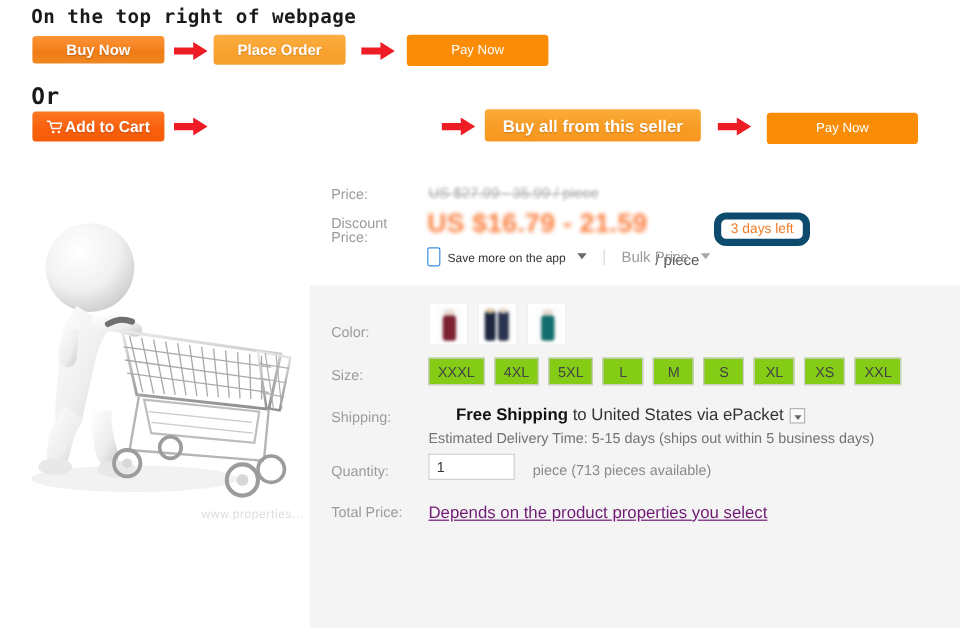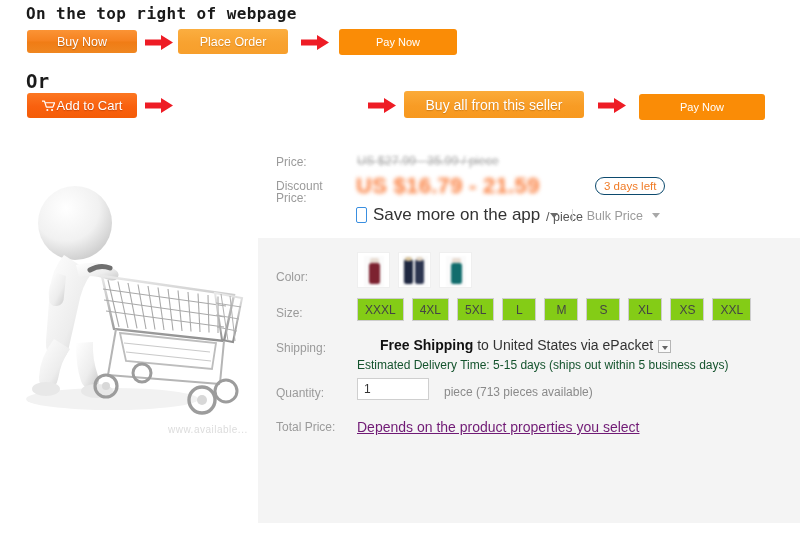--- a/index.html
+++ b/index.html
@@ -23,21 +23,21 @@
     white-space:nowrap;
     letter-spacing:.4px;
   }
   #hdr-top{left:26px;top:4px;font-size:16px;}
   #hdr-or{left:26px;top:70px;font-size:19px;}
 
   .gbtn{
     position:absolute;
     display:flex;align-items:center;justify-content:center;
     color:#fff;
-    font-weight:normal;
+    font-weight:bold;
     white-space:nowrap;
     box-sizing:border-box;
     border-radius:3px;
   }
   
   #b-buynow1{
     left:27px;top:30px;width:110px;height:23px;font-size:12.5px;
     background:linear-gradient(to bottom,#fb9335 0%,#f5821f 48%,#f07c15 52%,#ef8620 100%);
     text-shadow:0 1px 1px rgba(120,50,0,.45);
   }
@@ -120,31 +120,31 @@
     filter:blur(1.9px);
     letter-spacing:.3px;
   }
   #per-piece{
     position:absolute;left:288px;top:38px;
     font-size:12.5px;color:#555;white-space:nowrap;margin-top:29px;
   }
   #days-left{
     position:absolute;left:337px;top:34px;
     padding:2px 8px;
-    border:1px solid #0c4a6e;border-radius:10px;
+    border:6px solid #0c4a6e;border-radius:10px;
     color:#f07b26;font-size:11.5px;
     white-space:nowrap;
   }
   #app-row{position:absolute;left:98px;top:62px;display:flex;align-items:center;gap:0;}
   #phone-icon{
     width:9px;height:14px;
     border:1.4px solid #3a8fe0;border-radius:2px;
     margin-right:6px;flex:none;
   }
-  #app-text{font-size:17px;color:#333;white-space:nowrap;}
+  #app-text{font-size:10px;color:#333;white-space:nowrap;}
   .caret{
     display:inline-block;width:0;height:0;margin-left:5px;
     border-left:4px solid transparent;border-right:4px solid transparent;
     border-top:5px solid #6b6b6b;
     vertical-align:middle;
   }
   .caret.grey{border-top-color:#a8a8a8;}
   #app-divider{
     width:1px;height:13px;background:#d8d8d8;margin:0 14px;
   }
@@ -186,21 +186,21 @@
     vertical-align:middle;margin-left:5px;position:relative;
     box-sizing:border-box;
   }
   #ship-select::after{
     content:"";position:absolute;left:3px;top:5px;
     border-left:3px solid transparent;border-right:3px solid transparent;
     border-top:4px solid #666;
   }
   #ship-eta{
     position:absolute;left:99px;top:120px;
-    font-size:12px;color:#14532d;white-space:nowrap;
+    font-size:12px;color:#737373;white-space:nowrap;
   }
 
   #qty-label{left:18px;top:148px;}
   #qty-input{
     position:absolute;left:99px;top:140px;width:72px;height:22px;
     border:1px solid #cfcfcf;background:#fff;
     font-family:"Liberation Sans",sans-serif;
     font-size:12px;color:#333;
     padding:0 6px;box-sizing:border-box;
   }
@@ -346,21 +346,21 @@
     <path d="M106 232 L218 241" stroke="#b5b5b5" stroke-width="2"></path>
 
     <circle cx="104" cy="243" r="11" fill="none" stroke="#9c9c9c" stroke-width="3.2"></circle>
     <circle cx="104" cy="243" r="4" fill="#d8d8d8"></circle>
     <circle cx="140" cy="230" r="9" fill="none" stroke="#9c9c9c" stroke-width="3"></circle>
     <circle cx="200" cy="257" r="13" fill="none" stroke="#9c9c9c" stroke-width="3.4"></circle>
     <circle cx="200" cy="257" r="5" fill="#d8d8d8"></circle>
     <circle cx="224" cy="248" r="11" fill="none" stroke="#9c9c9c" stroke-width="3"></circle>
   </svg>
 </div>
-<div id="watermark">www.available...</div>
+<div id="watermark">www.properties...</div>
 
 <div id="detail">
 
   <div class="lbl" id="price-label">Price:</div>
   <div id="price-old">US $27.99 - 35.99 / piece</div>
 
   <div class="lbl" id="discount-label-1">Discount</div>
   <div class="lbl" id="discount-label-2">Price:</div>
   <div id="discount-price">US $16.79 - 21.59</div>
   <div id="per-piece">/ piece</div>

